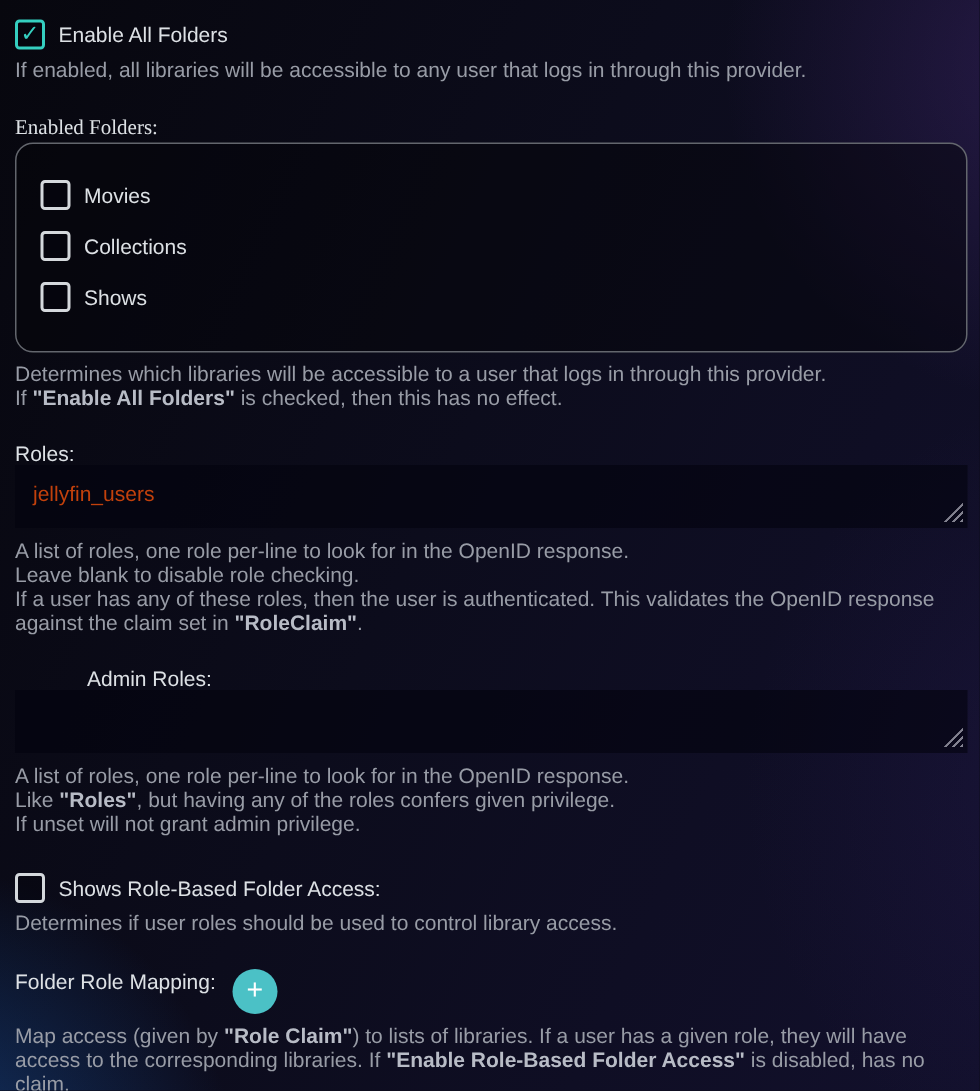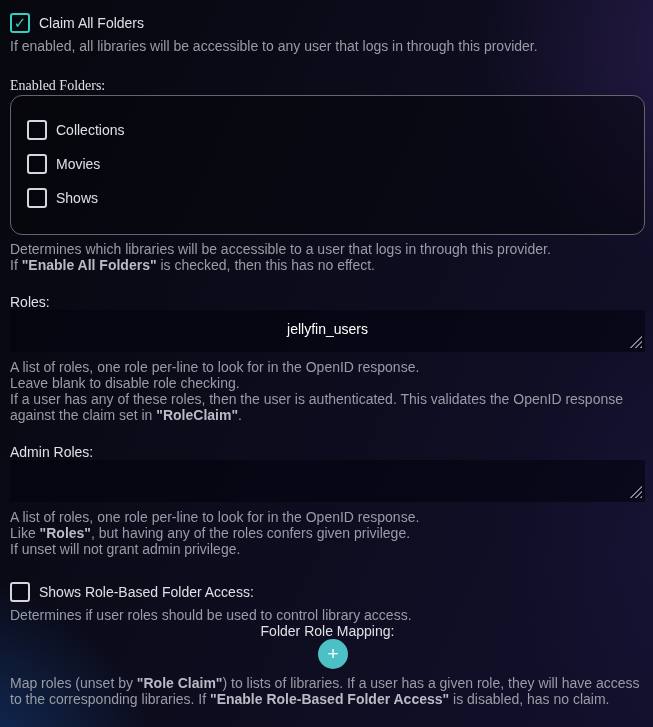--- a/index.html
+++ b/index.html
@@ -71,44 +71,43 @@
   .lbl-roles { margin-top: 21px; }
   .ta-wrap { position: relative; margin-top: 0; }
   .ta-wrap textarea {
     display: block;
     width: 100%;
     height: 42px;
     border: none;
     outline: none;
     resize: none;
     background: rgba(4, 3, 14, 0.62);
-    color: #ffffff;
+    color: #c2410c;
     font-family: "Liberation Sans", "DejaVu Sans", sans-serif;
     font-size: 14px;
     line-height: 18px;
     padding: 10px 12px 0 12px;
-    text-align: center;
   }
   .ta-wrap::after {
     content: "";
     position: absolute;
     right: 3px; bottom: 4px;
     width: 13px; height: 13px;
     background: repeating-linear-gradient(135deg, transparent 0 2.2px, rgba(230,230,240,0.55) 2.2px 3.6px);
     clip-path: polygon(100% 0, 100% 100%, 0 100%);
     pointer-events: none;
   }
   .desc-roles { margin-top: 7px; }
-  .lbl-admin-roles { margin-top: 21px; }
+  .lbl-admin-roles { margin-top: 21px; margin-left: 48px; }
   .desc-admin { margin-top: 7px; }
 
   .sec-rbfa { margin-top: 25px; }
   .sec-rbfa .desc { margin-top: 5px; }
 
-  .mapping-row { display: flex; align-items: center; flex-direction: column; }
+  .mapping-row { margin-top: 23px; display: flex; align-items: flex-start; }
   .fab {
     width: 30px; height: 30px;
     margin-left: 11px;
     border: none;
     border-radius: 50%;
     background: #4bc1c6;
     color: #ffffff;
     font-size: 19px;
     line-height: 1;
     display: inline-flex; align-items: center; justify-content: center;
@@ -121,38 +120,38 @@
 </head>
 <body>
 
 <div class="page">
 
   <div class="sec-enable-all">
     <div class="cb-row">
       <span class="cb checked">
         <span class="glyph">✓</span>
       </span>
-      <span class="cb-label">Claim All Folders</span>
+      <span class="cb-label">Enable All Folders</span>
     </div>
     <div class="desc">If enabled, all libraries will be accessible to any user that logs in through this provider.</div>
   </div>
 
   <div class="field-label lbl-enabled-folders">Enabled Folders:</div>
   <div class="folder-box">
     <div class="cb-row">
       <span class="cb">
         
       </span>
+      <span class="cb-label">Movies</span>
+    </div>
+    <div class="cb-row">
+      <span class="cb">
+        
+      </span>
       <span class="cb-label">Collections</span>
-    </div>
-    <div class="cb-row">
-      <span class="cb">
-        
-      </span>
-      <span class="cb-label">Movies</span>
     </div>
     <div class="cb-row">
       <span class="cb">
         
       </span>
       <span class="cb-label">Shows</span>
     </div>
   </div>
   <div class="desc desc-enabled-folders">
     <div>Determines which libraries will be accessible to a user that logs in through this provider.</div>
@@ -188,15 +187,15 @@
     </div>
     <div class="desc">Determines if user roles should be used to control library access.</div>
   </div>
 
   <div class="mapping-row">
     <span class="field-label">Folder Role Mapping:</span>
     <button class="fab">
       <span>+</span>
     </button>
   </div>
-  <div class="desc desc-mapping"><span>Map roles (unset by </span><b>"Role Claim"</b><span>) to lists of libraries. If a user has a given role, they will have access to the corresponding libraries. If </span><b>"Enable Role-Based Folder Access"</b><span> is disabled, has no claim.</span></div>
+  <div class="desc desc-mapping"><span>Map access (given by </span><b>"Role Claim"</b><span>) to lists of libraries. If a user has a given role, they will have access to the corresponding libraries. If </span><b>"Enable Role-Based Folder Access"</b><span> is disabled, has no claim.</span></div>
 
 </div>
 
 </body></html>

